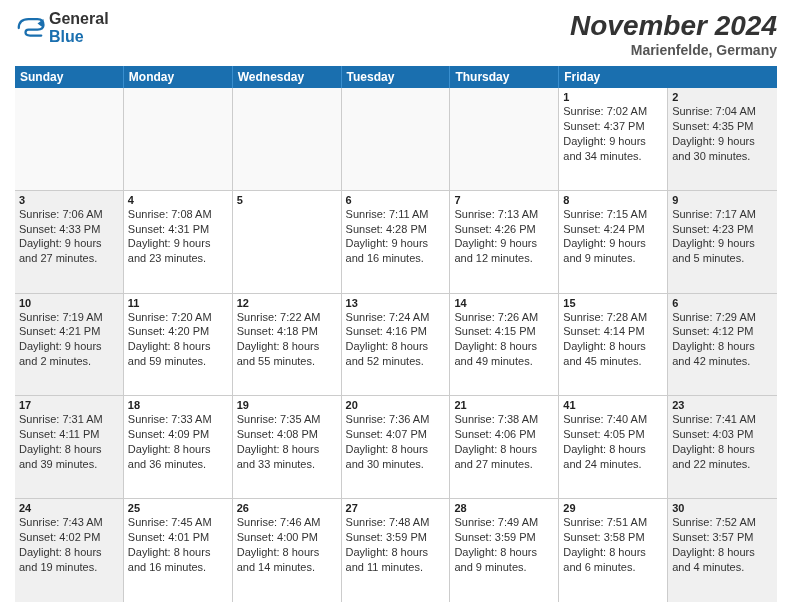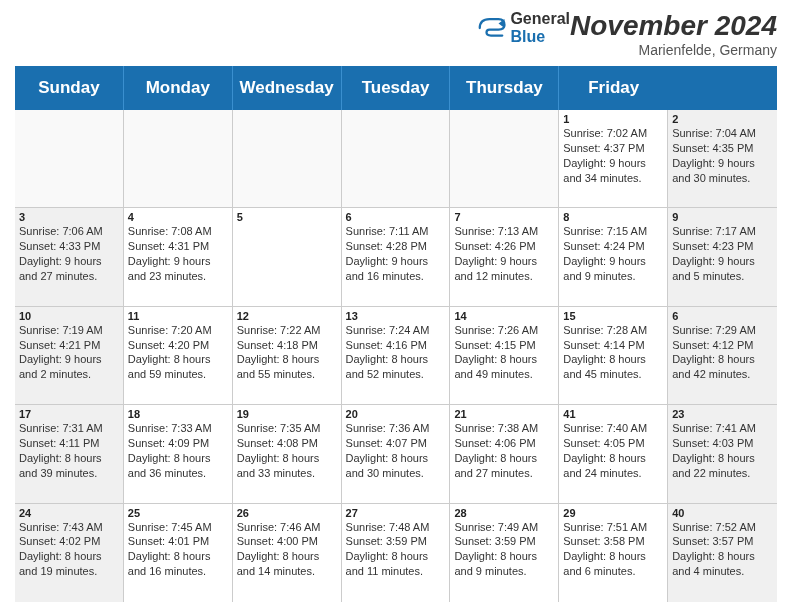--- a/index.html
+++ b/index.html
@@ -12,21 +12,21 @@
     }
     .page {
       width: 792px;
       height: 612px;
       padding: 10px 15px;
       display: flex;
       flex-direction: column;
     }
     .header {
       display: flex;
-      justify-content: flex-end;
+      justify-content: space-between;
       align-items: flex-start;
       margin-bottom: 8px;
     }
     .logo {
       display: flex;
       align-items: center;
       gap: 4px;
     }
     .logo-text {
       display: flex;
@@ -52,37 +52,38 @@
     }
     .month-title {
       font-size: 28px;
       font-weight: bold;
       color: #333;
       font-style: italic;
     }
     .location {
       font-size: 14px;
       color: #555;
+      font-weight: bold;
     }
     .calendar {
       flex: 1;
       display: flex;
       flex-direction: column;
     }
     .cal-header {
       display: grid;
       grid-template-columns: repeat(7, 1fr);
       background: #1a6faf;
     }
     .cal-header-cell {
       color: #fff;
-      font-size: 17px;
-      font-weight: bold;
-      padding: 12px 5px;
-      text-align: center;
+      font-size: 12px;
+      font-weight: bold;
+      padding: 4px 5px;
+      text-align: left;
       border-right: 1px solid #3a8fcf;
     }
     .cal-header-cell:last-child { border-right: none; }
     .cal-body {
       flex: 1;
       display: grid;
       grid-template-rows: repeat(5, 1fr);
     }
     .cal-week {
       display: grid;
@@ -269,19 +270,19 @@
           </div>
           <div class="cal-cell">
             <span class="day-num">28</span>
             <div class="cell-text">Sunrise: 7:49 AM<br>Sunset: 3:59 PM<br>Daylight: 8 hours and 9 minutes.</div>
           </div>
           <div class="cal-cell">
             <span class="day-num">29</span>
             <div class="cell-text">Sunrise: 7:51 AM<br>Sunset: 3:58 PM<br>Daylight: 8 hours and 6 minutes.</div>
           </div>
           <div class="cal-cell shaded">
-            <span class="day-num">40</span>
+            <span class="day-num">30</span>
             <div class="cell-text">Sunrise: 7:52 AM<br>Sunset: 3:57 PM<br>Daylight: 8 hours and 4 minutes.</div>
           </div>
         </div>
       </div>
   </div>
 </div>
 
 </body></html>

